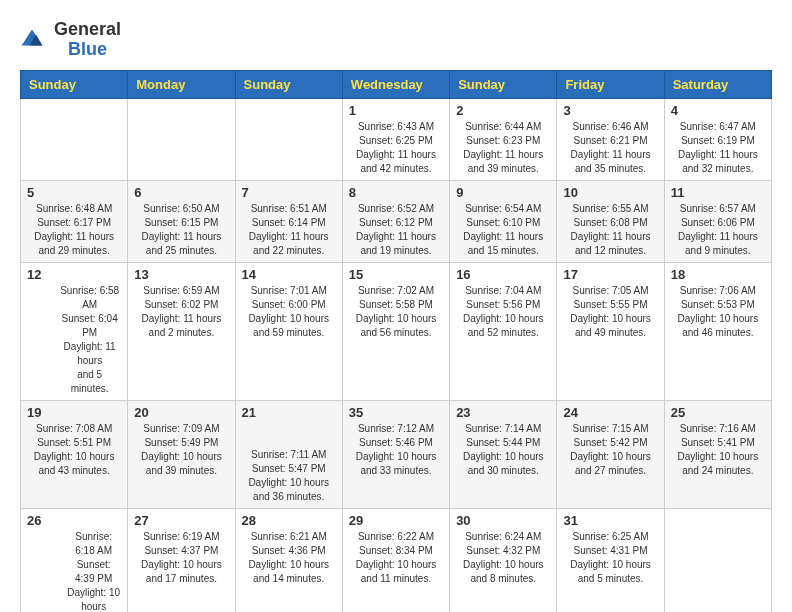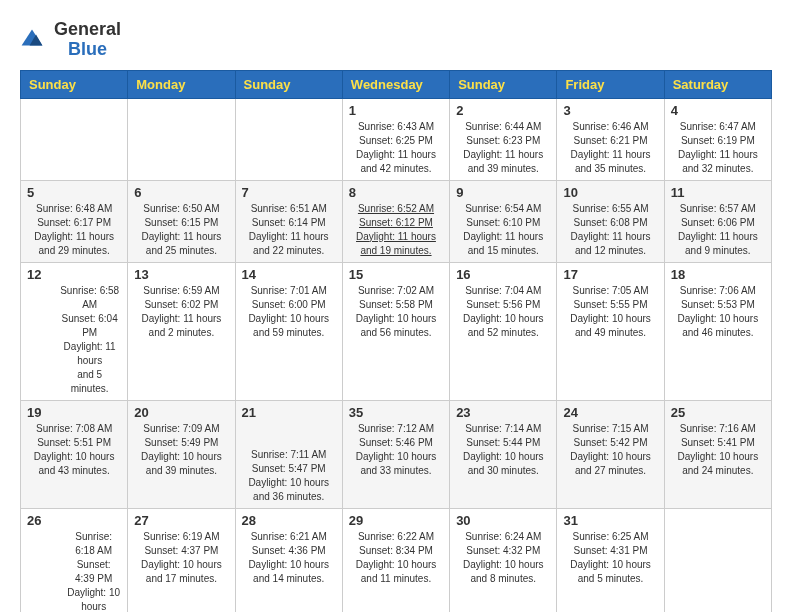--- a/index.html
+++ b/index.html
@@ -176,21 +176,21 @@
         </td>
         <td>
           <span class="day-num">7</span>
           <div class="day-info" style="white-space: pre-line;">Sunrise: 6:51 AM
 Sunset: 6:14 PM
 Daylight: 11 hours
 and 22 minutes.</div>
         </td>
         <td>
           <span class="day-num">8</span>
-          <div class="day-info" style="white-space: pre-line; text-decoration: underline;">Sunrise: 6:52 AM
+          <div class="day-info" style="white-space: pre-line;">Sunrise: 6:52 AM
 Sunset: 6:12 PM
 Daylight: 11 hours
 and 19 minutes.</div>
         </td>
         <td>
           <span class="day-num">9</span>
           <div class="day-info" style="white-space: pre-line;">Sunrise: 6:54 AM
 Sunset: 6:10 PM
 Daylight: 11 hours
 and 15 minutes.</div>

